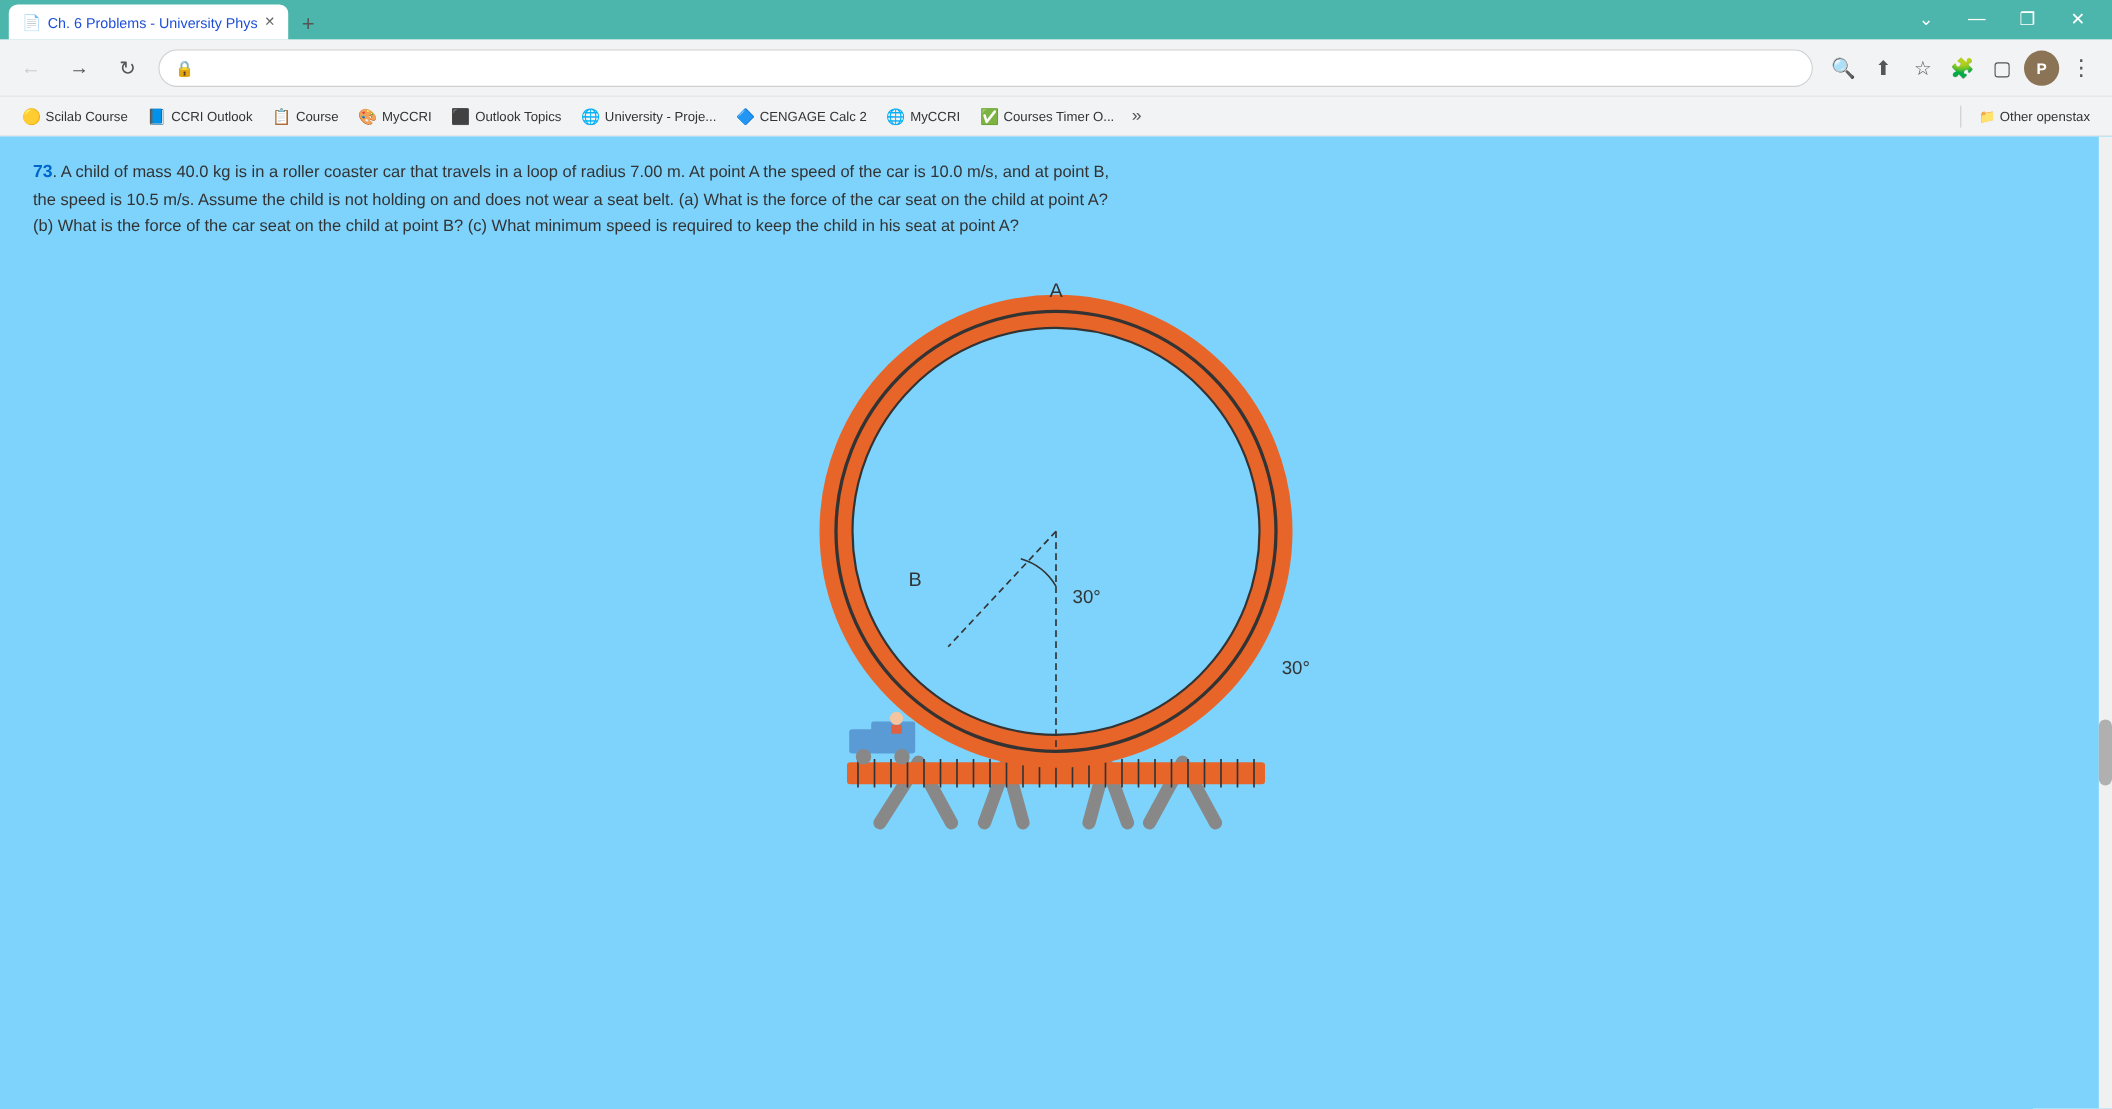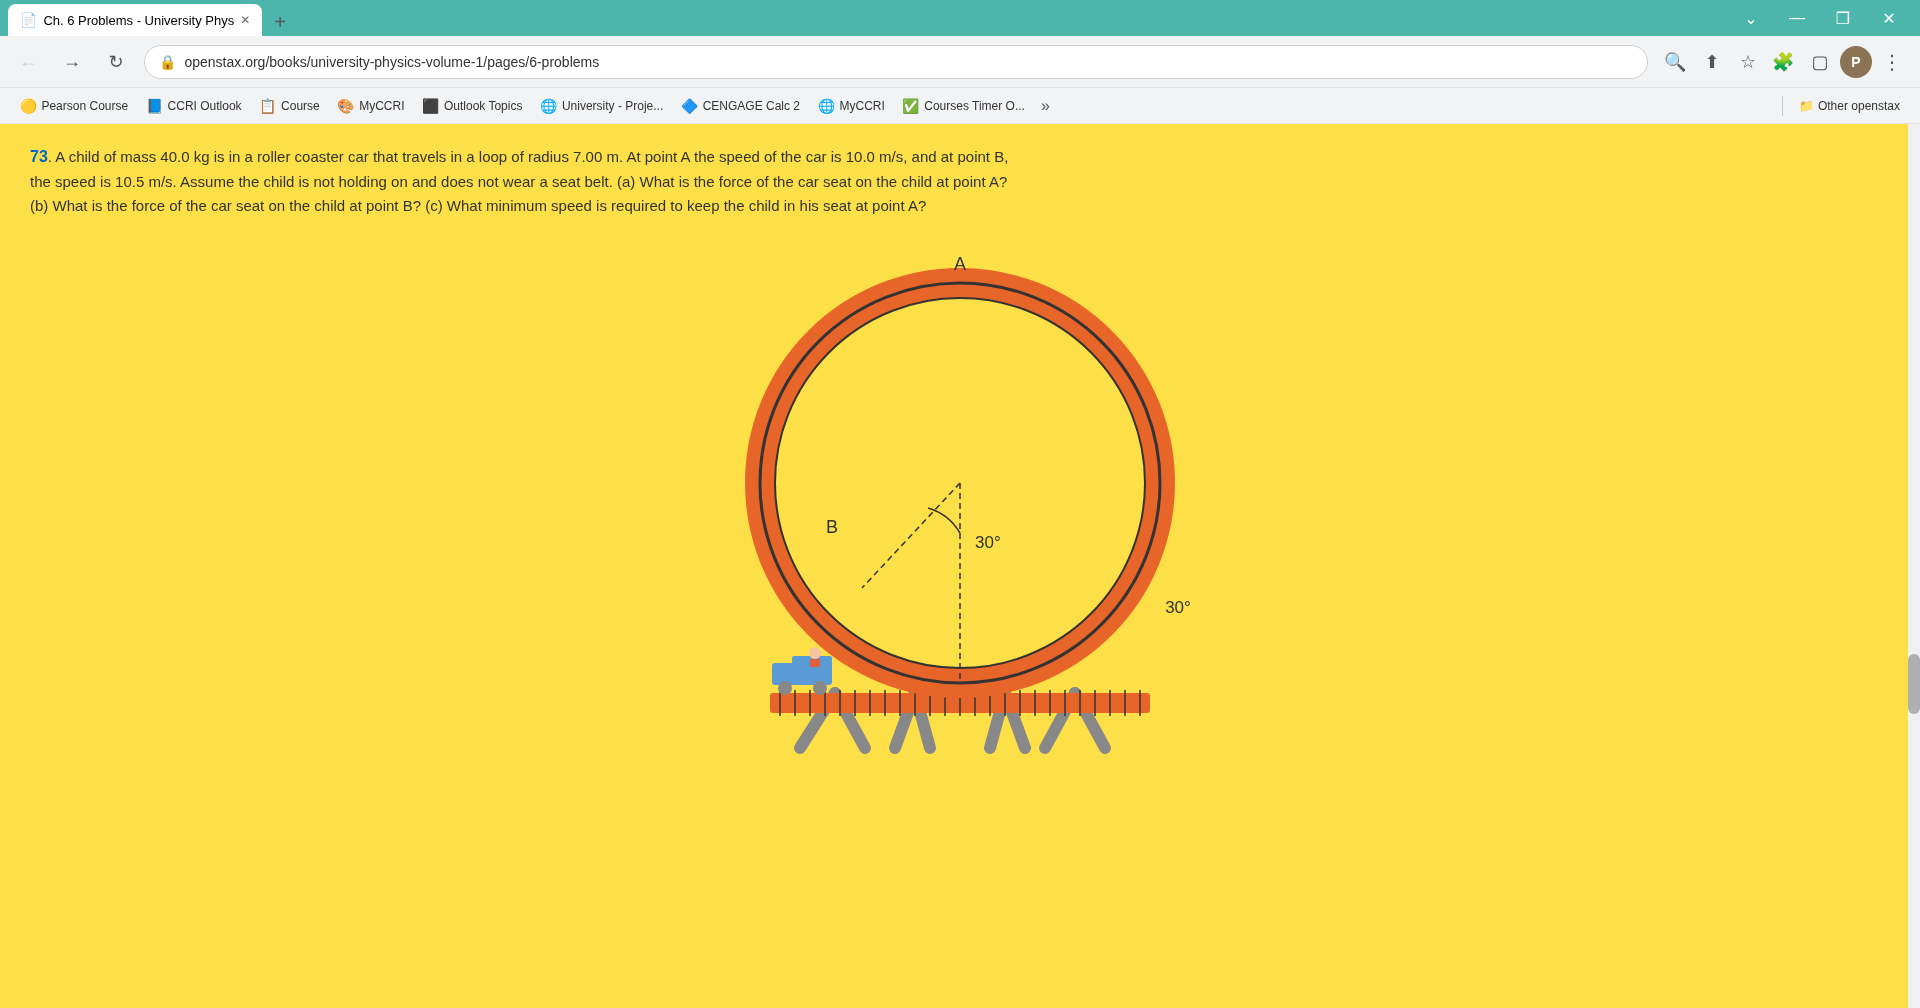--- a/index.html
+++ b/index.html
@@ -151,21 +151,21 @@
       gap: 4px;
       padding: 4px 8px;
       border-radius: 4px;
       font-size: 12px;
       color: #333;
       cursor: pointer;
     }
 
     
     .page-content {
-      background: #fde047;
+      background: #7dd3fc;
       padding: 20px 30px;
       font-size: 15px;
       color: #333;
       line-height: 1.6;
       height: calc(1008px - 36px - 52px - 36px);
       overflow: hidden;
       position: relative;
     }
     .problem-number {
       color: #0066cc;
@@ -208,21 +208,21 @@
     }
   </style>
 </head>
 <body>
 
 <div style="background:#4db6ac; height:36px; display:flex; align-items:center; padding:0 8px;">
 
   <div style="display:flex; align-items:flex-end; flex:1; height:36px;">
     <div class="tab-active">
       <span style="font-size:14px;">📄</span>
-      <span style="font-size:13px; color:#000000;">Ch. 6 Problems - University Phys</span>
+      <span style="font-size:13px; color:#1d4ed8;">Ch. 6 Problems - University Phys</span>
       <span class="tab-close">✕</span>
     </div>
     <button class="tab-add">+</button>
   </div>
 
   <div class="win-controls">
 
     <div class="win-ctrl" style="color:#fff;">⌄</div>
     <div class="win-ctrl" style="color:#fff;">—</div>
     <div class="win-ctrl" style="color:#fff;">❐</div>
@@ -230,41 +230,40 @@
   </div>
 </div>
 
 <div class="address-bar">
   <button class="nav-btn disabled">←</button>
   <button class="nav-btn">→</button>
   <button class="nav-btn">↻</button>
 
   <div class="url-bar">
     <span class="url-lock">🔒</span>
-    <span class="url-text">openstax.org/books/university-physics-volume-1/pages/6-problems</span>
     <div class="url-icons">
       
     </div>
   </div>
 
   <div class="addr-right-icons">
     <button class="addr-icon-btn">🔍</button>
     <button class="addr-icon-btn">⬆</button>
     <button class="addr-icon-btn">☆</button>
     <button class="addr-icon-btn">🧩</button>
     <button class="addr-icon-btn">▢</button>
     <button class="addr-icon-btn" style="border-radius:50%; background:#8B7355; color:#fff; font-size:14px; font-weight:bold;">P</button>
     <button class="addr-icon-btn" style="font-size:20px;">⋮</button>
   </div>
 </div>
 
 <div class="bookmarks-bar">
   <div class="bookmark-item">
     <span class="bookmark-icon">🟡</span>
-    <span>Pearson Course</span>
+    <span>Scilab Course</span>
   </div>
   <div class="bookmark-item">
     <span class="bookmark-icon">📘</span>
     <span>CCRI Outlook</span>
   </div>
   <div class="bookmark-item">
     <span class="bookmark-icon">📋</span>
     <span>Course</span>
   </div>
   <div class="bookmark-item">

